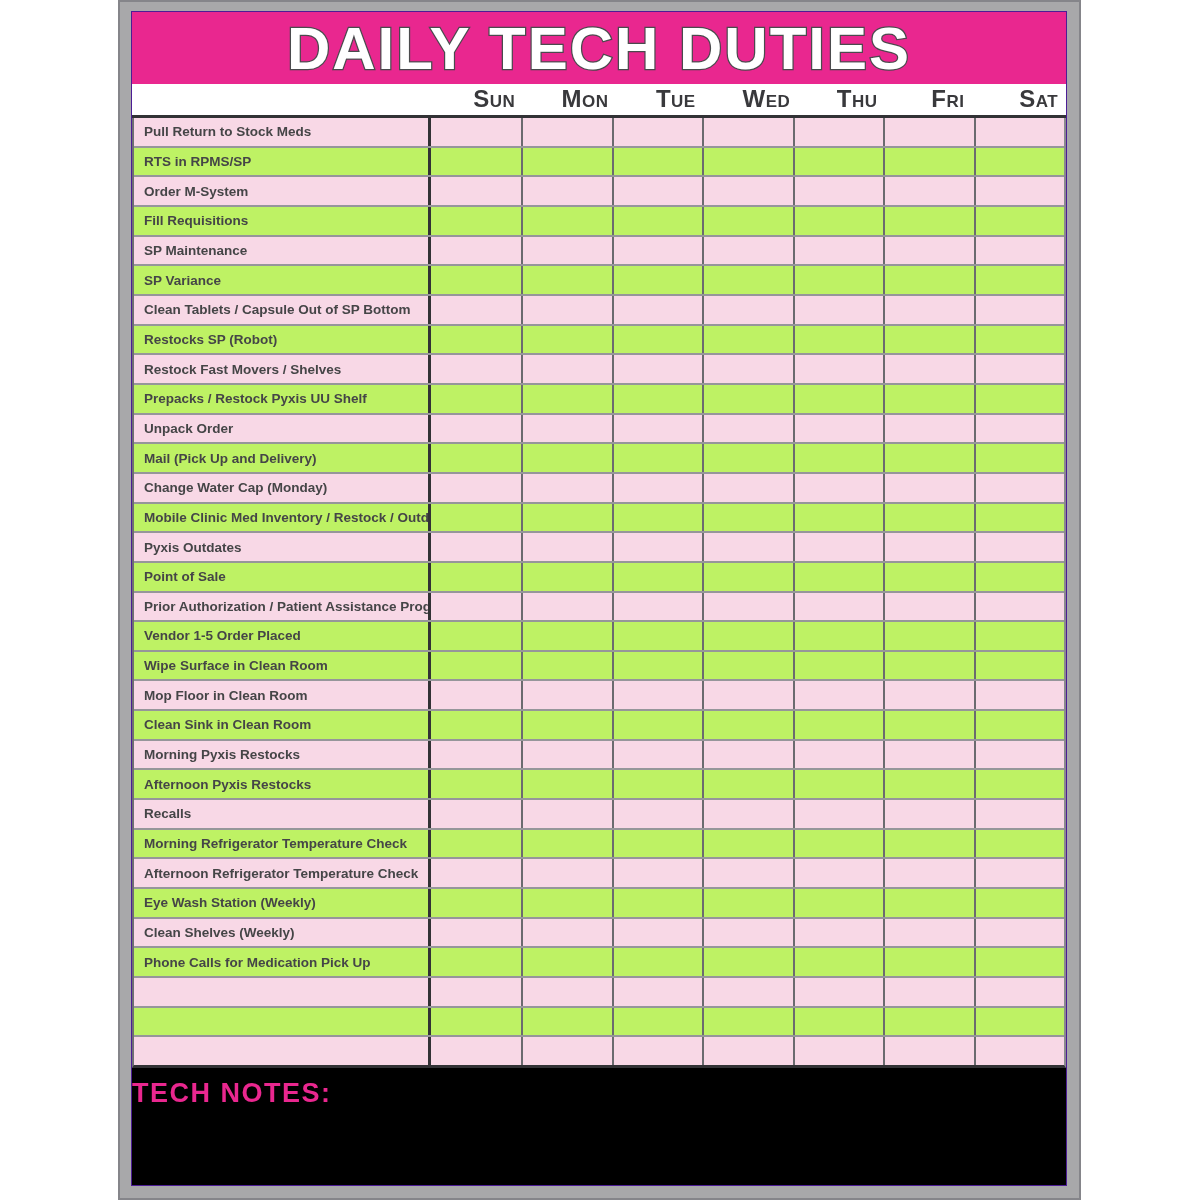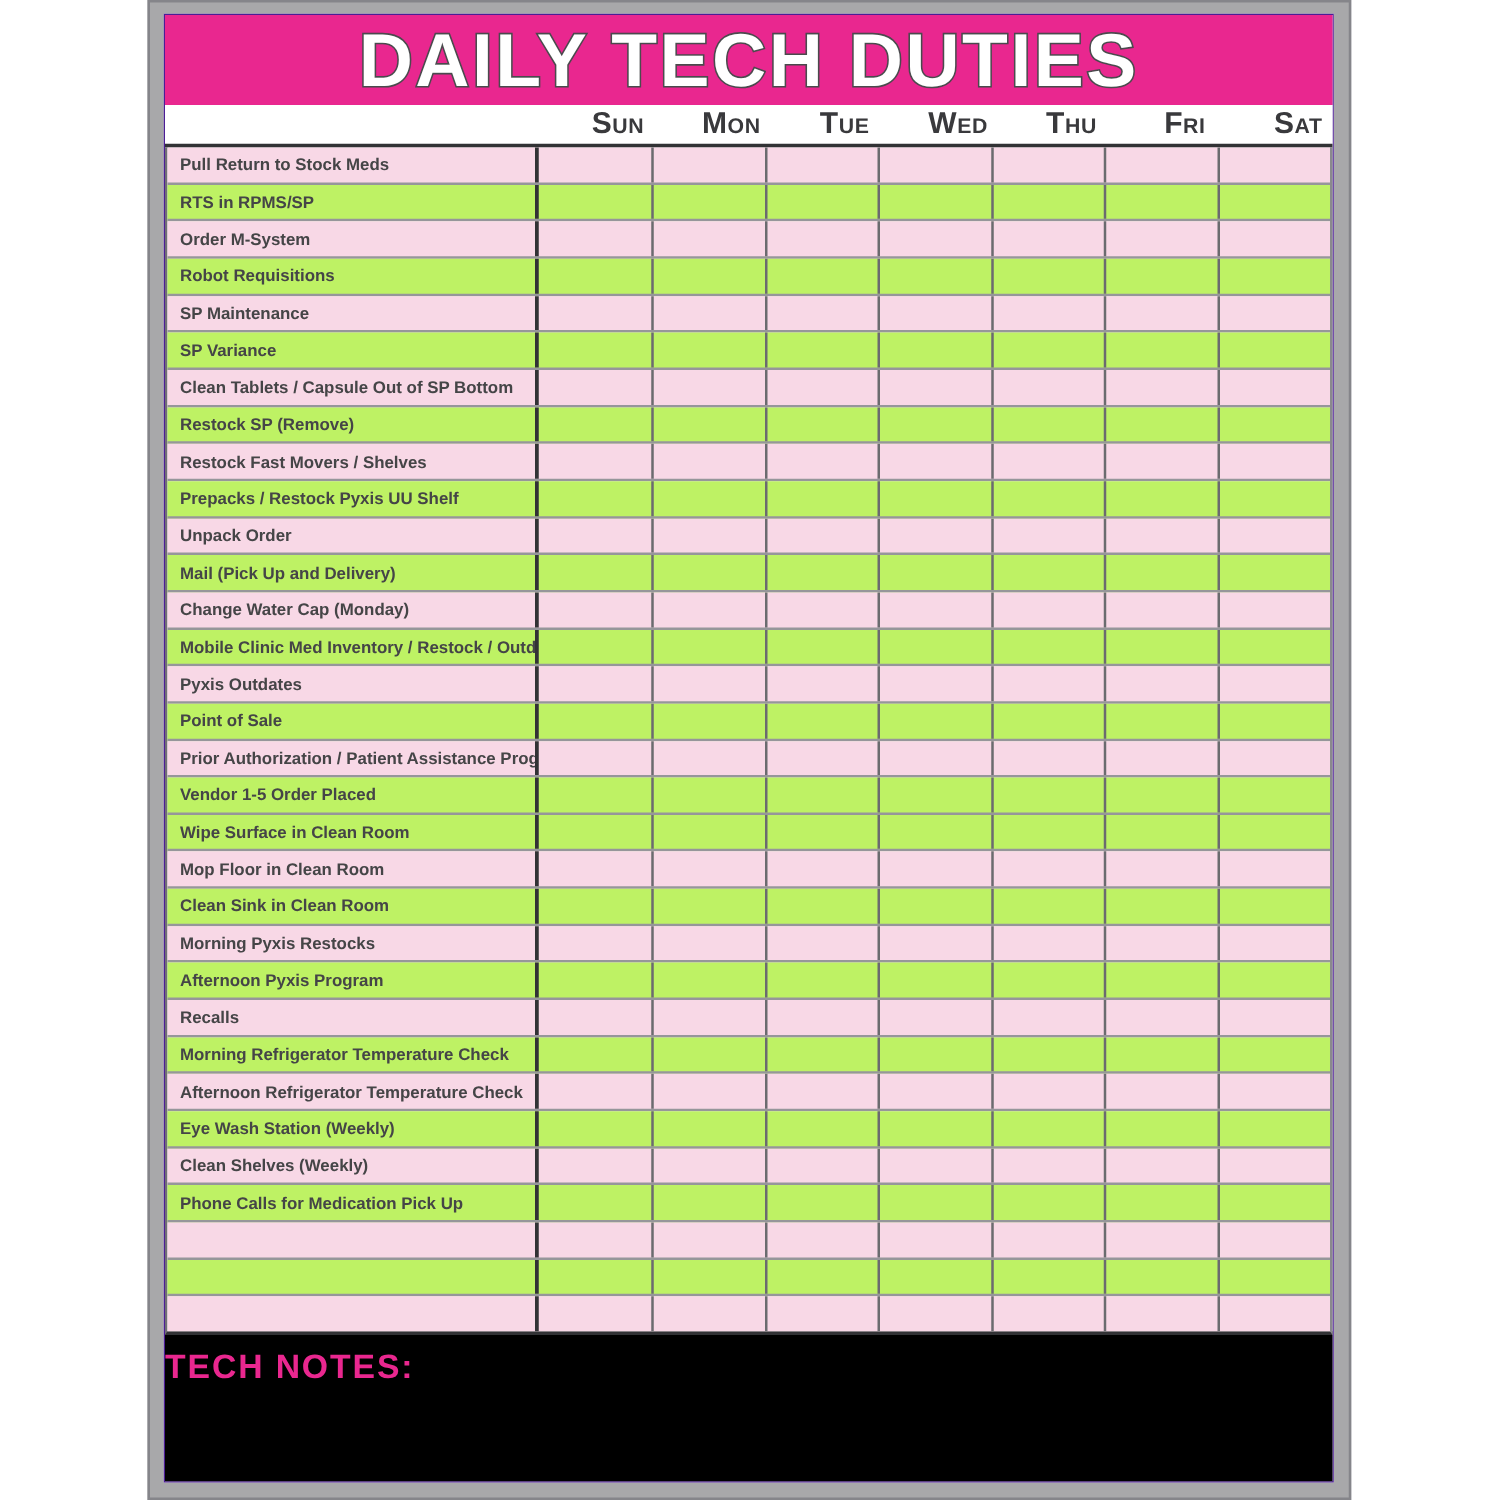--- a/index.html
+++ b/index.html
@@ -159,21 +159,21 @@
           <div class="tlabel">Order M-System</div>
           <div class="dcell"></div>
           <div class="dcell"></div>
           <div class="dcell"></div>
           <div class="dcell"></div>
           <div class="dcell"></div>
           <div class="dcell"></div>
           <div class="dcell"></div>
         </div>
         <div class="trow white">
-          <div class="tlabel">Robot Requisitions</div>
+          <div class="tlabel">Fill Requisitions</div>
           <div class="dcell"></div>
           <div class="dcell"></div>
           <div class="dcell"></div>
           <div class="dcell"></div>
           <div class="dcell"></div>
           <div class="dcell"></div>
           <div class="dcell"></div>
         </div>
         <div class="trow pink">
           <div class="tlabel">SP Maintenance</div>
@@ -199,21 +199,21 @@
           <div class="tlabel">Clean Tablets / Capsule Out of SP Bottom</div>
           <div class="dcell"></div>
           <div class="dcell"></div>
           <div class="dcell"></div>
           <div class="dcell"></div>
           <div class="dcell"></div>
           <div class="dcell"></div>
           <div class="dcell"></div>
         </div>
         <div class="trow white">
-          <div class="tlabel">Restock SP (Remove)</div>
+          <div class="tlabel">Restocks SP (Robot)</div>
           <div class="dcell"></div>
           <div class="dcell"></div>
           <div class="dcell"></div>
           <div class="dcell"></div>
           <div class="dcell"></div>
           <div class="dcell"></div>
           <div class="dcell"></div>
         </div>
         <div class="trow pink">
           <div class="tlabel">Restock Fast Movers / Shelves</div>
@@ -349,21 +349,21 @@
           <div class="tlabel">Morning Pyxis Restocks</div>
           <div class="dcell"></div>
           <div class="dcell"></div>
           <div class="dcell"></div>
           <div class="dcell"></div>
           <div class="dcell"></div>
           <div class="dcell"></div>
           <div class="dcell"></div>
         </div>
         <div class="trow white">
-          <div class="tlabel">Afternoon Pyxis Program</div>
+          <div class="tlabel">Afternoon Pyxis Restocks</div>
           <div class="dcell"></div>
           <div class="dcell"></div>
           <div class="dcell"></div>
           <div class="dcell"></div>
           <div class="dcell"></div>
           <div class="dcell"></div>
           <div class="dcell"></div>
         </div>
         <div class="trow pink">
           <div class="tlabel">Recalls</div>

